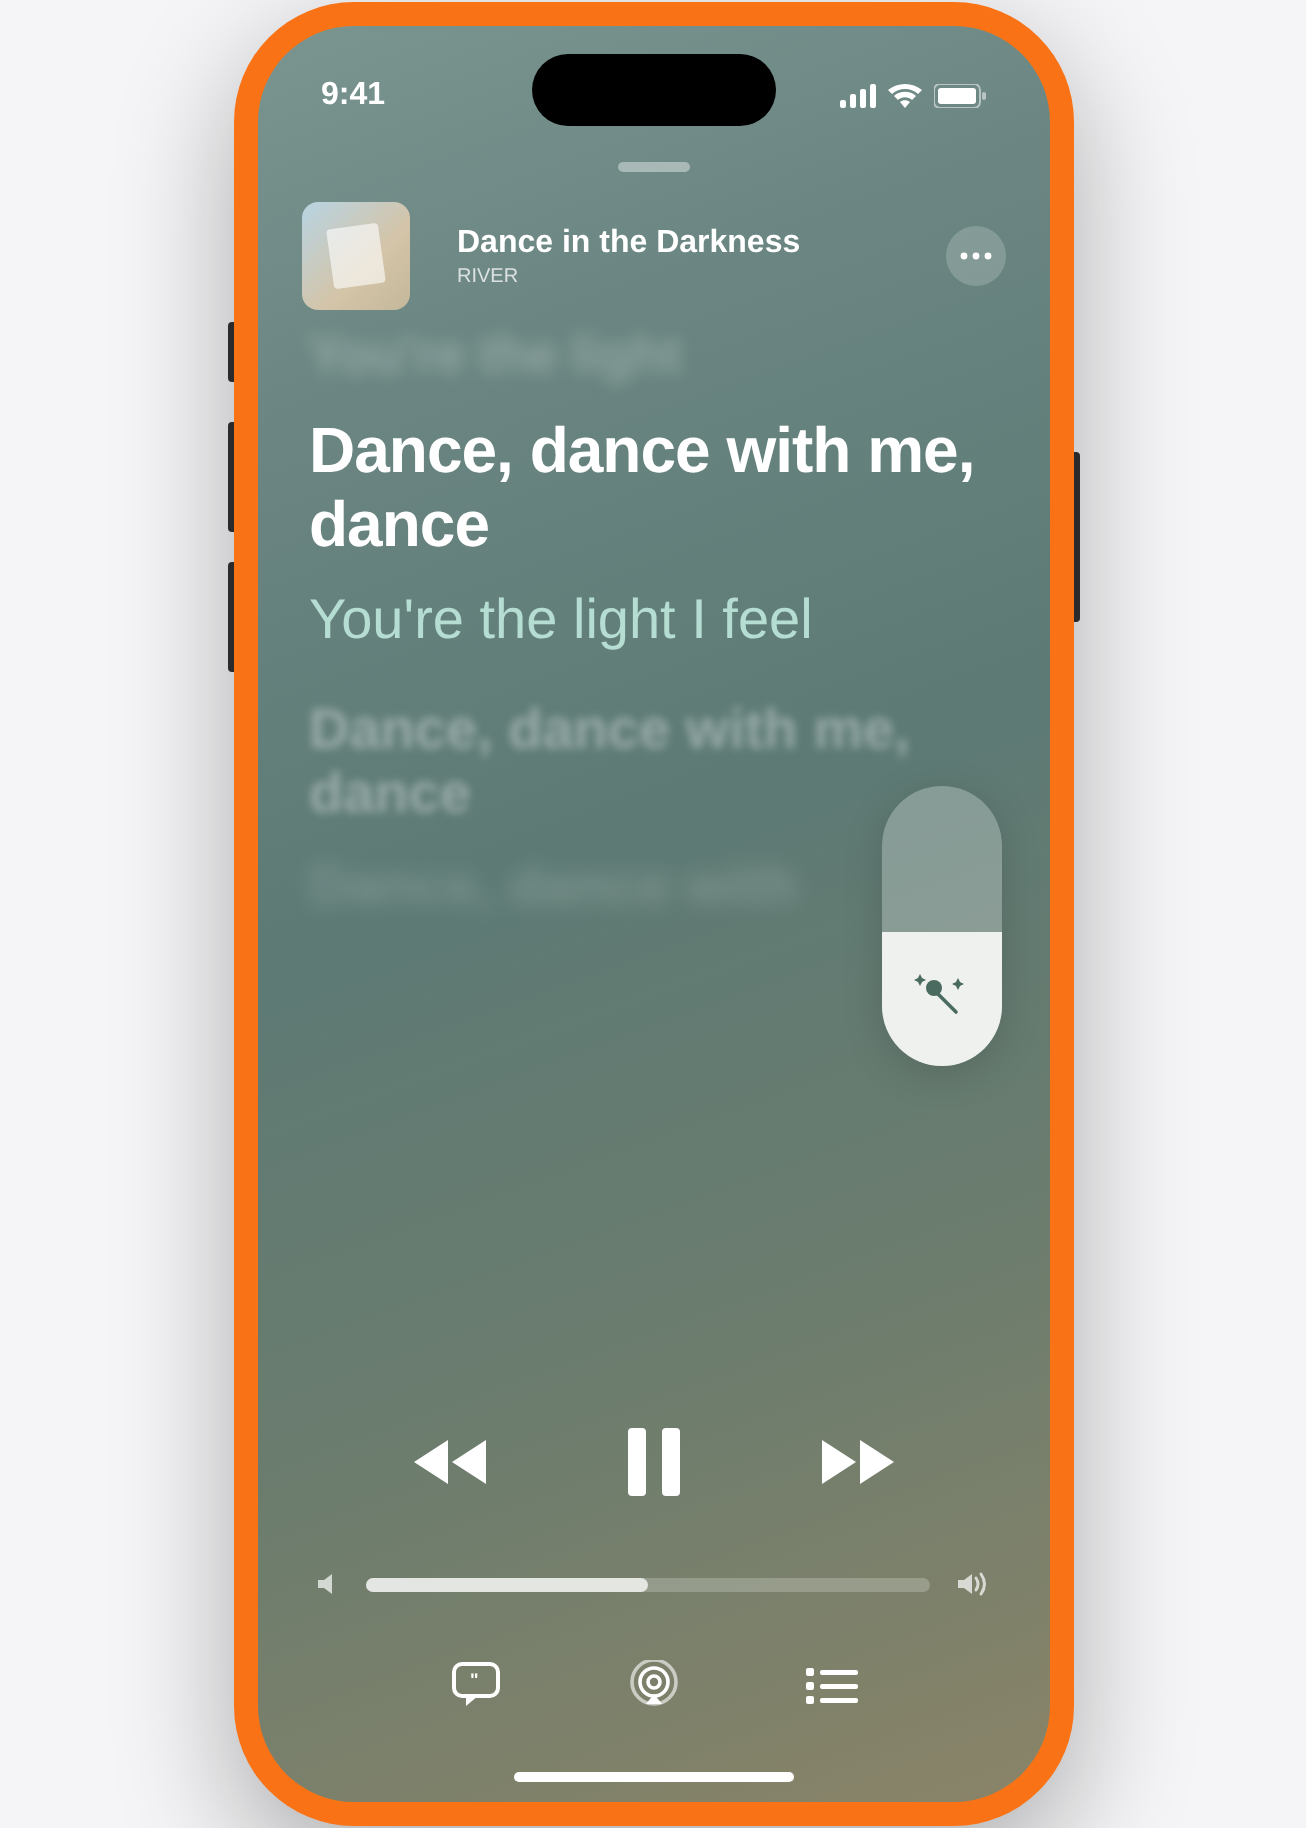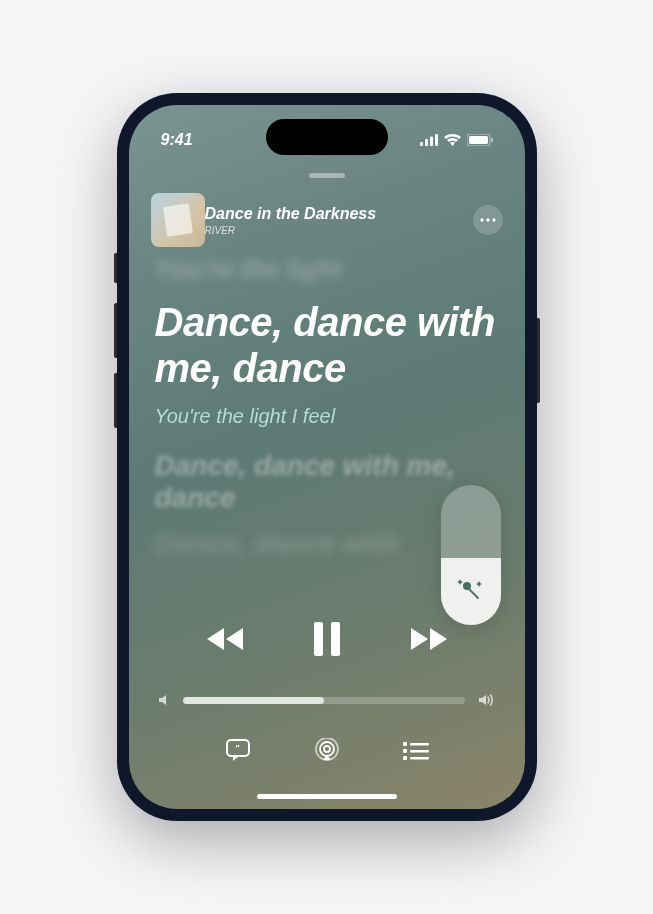--- a/index.html
+++ b/index.html
@@ -7,27 +7,26 @@
     width: 653px;
     height: 914px;
     background: #f5f5f7;
     display: flex;
     align-items: center;
     justify-content: center;
     font-family: -apple-system, BlinkMacSystemFont, 'Segoe UI', sans-serif;
   }
   .phone-frame {
     width: 420px;
-    height: 728px;
-    background: #0f172a;
+    height: 912px;
+    background: #f97316;
     border-radius: 60px;
     padding: 12px;
     box-shadow: 0 20px 60px rgba(0,0,0,0.3);
     position: relative;
-    font-style: italic;
   }
   .side-button-left-1 { position:absolute; left:-3px; top:160px; width:3px; height:30px; background:#2a2a2a; border-radius:2px 0 0 2px; }
   .side-button-left-2 { position:absolute; left:-3px; top:210px; width:3px; height:55px; background:#2a2a2a; border-radius:2px 0 0 2px; }
   .side-button-left-3 { position:absolute; left:-3px; top:280px; width:3px; height:55px; background:#2a2a2a; border-radius:2px 0 0 2px; }
   .side-button-right  { position:absolute; right:-3px; top:225px; width:3px; height:85px; background:#2a2a2a; border-radius:0 2px 2px 0; }
 
   .screen {
     width: 100%;
     height: 100%;
     border-radius: 48px;
@@ -65,21 +64,21 @@
     top:68px;
     left:50%;
     transform:translateX(-50%);
     width:36px; height:5px;
     background:rgba(255,255,255,0.4);
     border-radius:3px;
   }
   .header-row {
     position:absolute;
     top:88px; left:22px; right:22px;
-    display:flex; align-items:center; gap:0;
+    display:flex; align-items:center; gap:24px;
   }
   .album-art {
     width:54px; height:54px;
     border-radius:8px;
     background: linear-gradient(135deg,#b8d4e3 0%,#d4c4a8 60%,#c4b89a 100%);
     position:relative;
     overflow:hidden;
     flex-shrink:0;
   }
   .album-art::after{
@@ -102,22 +101,22 @@
     color:#fff; font-size:14px; letter-spacing:1px;
     flex-shrink:0;
   }
   .lyrics {
     position:absolute;
     top:150px; left:26px; right:26px;
     color:#fff;
   }
   .lyric-line { margin-bottom:14px; line-height:1.15; }
   .lyric-prev-far { font-size:26px; font-weight:700; opacity:0.25; filter:blur(4px); }
-  .lyric-current  { font-size:40px; font-weight:700; letter-spacing:-0.5px; }
-  .lyric-next     { font-size:20px; font-weight:500; color:#b5ddd2; margin-top:4px; }
+  .lyric-current  { font-size:32px; font-weight:700; letter-spacing:-0.5px; }
+  .lyric-next     { font-size:28px; font-weight:500; color:#b5ddd2; margin-top:4px; }
   .lyric-future   { font-size:28px; font-weight:700; opacity:0.35; filter:blur(2px); margin-top:22px; }
   .lyric-future2  { font-size:28px; font-weight:700; opacity:0.18; filter:blur(5px); margin-top:14px; }
 
   .vocal-slider {
     position:absolute;
     right:24px;
     top:380px;
     width:60px; height:140px;
     border-radius:30px;
     background:rgba(255,255,255,0.25);

